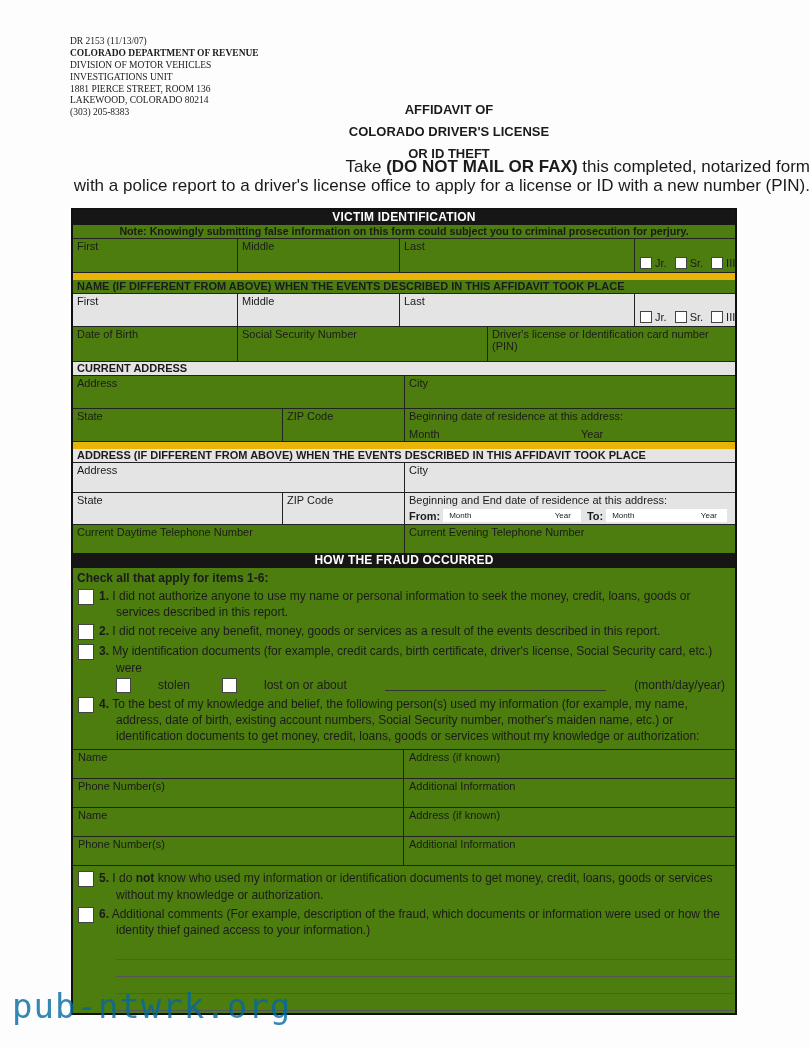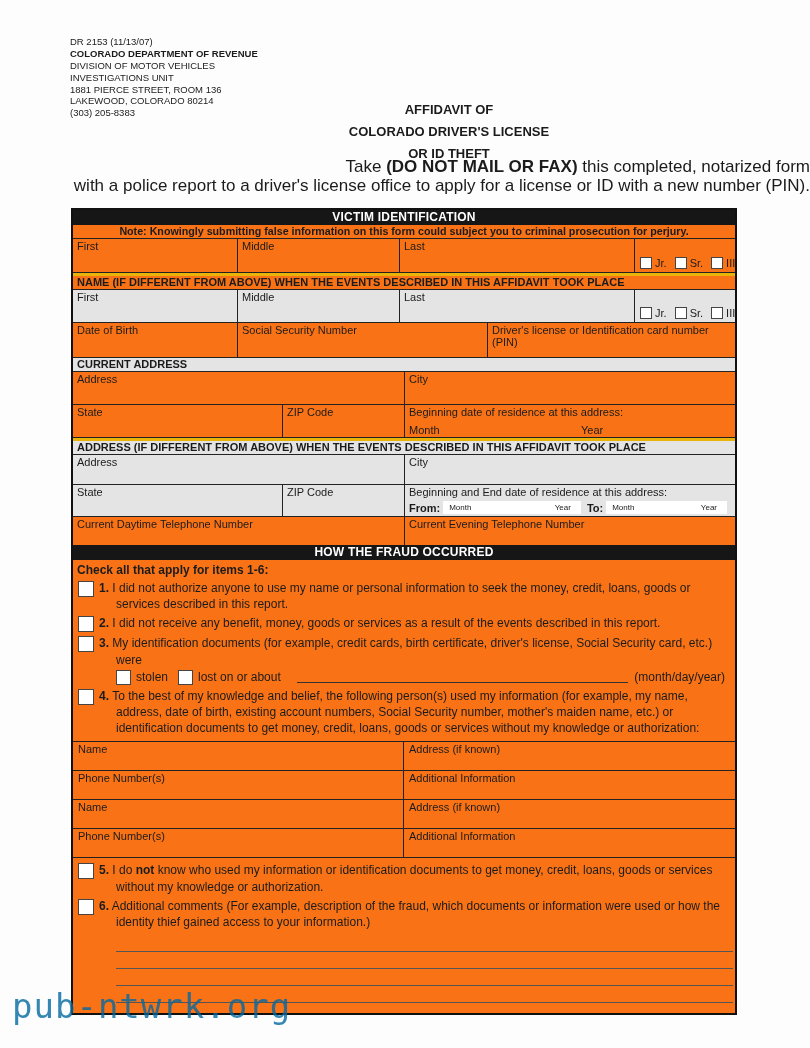--- a/index.html
+++ b/index.html
@@ -1,39 +1,39 @@
 <!DOCTYPE html>
 <html><head>
 <meta charset="utf-8">
 <style>
   * { box-sizing: border-box; margin: 0; padding: 0; }
   html,body { background:#fff; }
   .page { position:relative; width:810px; height:1048px; background:#fdfdfd;
           font-family:"Liberation Sans", sans-serif; color:#1b1b1b; overflow:hidden; }
 
-  .agency { position:absolute; left:70px; top:36px; font-size:9.5px; line-height:1.25; }
+  .agency { position:absolute; left:70px; top:36px; font-size:9.5px; line-height:1.25;font-family:Liberation Serif, serif; }
   .agency .b { font-weight:bold; }
 
   .title { position:absolute; left:0; top:99px; width:100%; text-align:center;
            font-weight:bold; font-size:13px; line-height:22px;margin-left:44px; }
 
   .intro { position:absolute; left:0; top:158px; width:100%; text-align:right;
            font-size:17px; line-height:18.5px; }
 
   .formbox { position:absolute; left:71px; top:208px; width:666px; height:807px;
-             border:2px solid #111; display:flex; flex-direction:column; background:#f97316; }
+             border:2px solid #111; display:flex; flex-direction:column; background:#4d7c0f; }
 
   .bar  { flex:0 0 15px; background:#161616; color:#fff; font-weight:bold; text-align:center;
           font-size:12px; line-height:15px; letter-spacing:.2px; }
   .note { flex:0 0 14px; text-align:center; font-weight:bold; font-size:10.7px; line-height:13px;
           border-bottom:1px solid #222; }
   .band { flex:0 0 14px; font-weight:bold; font-size:11px; line-height:13px; padding-left:4px;
           border-bottom:1px solid #222; }
   .gray { background:#e4e4e4; }
-  .ttop { border-top:3px solid #eab308; }
+  .ttop { border-top:7px solid #eab308; }
 
   .row  { display:flex; border-bottom:1px solid #222; }
   .rh34 {flex:0 0 34px} .rh33 {flex:0 0 33px} .rh35 {flex:0 0 35px}
   .rh30 {flex:0 0 30px} .rh32 {flex:0 0 32px} .rh28 {flex:0 0 28px; border-bottom:none;}
   .cell { border-right:1px solid #222; padding:1px 2px 0 4px; font-size:11px; overflow:hidden; position:relative; }
   .cell:last-child { border-right:none; }
   .fl { flex:1; }
   .w165{flex:0 0 165px} .w162{flex:0 0 162px} .w100{flex:0 0 100px}
   .w250{flex:0 0 250px} .w332{flex:0 0 332px} .w210{flex:0 0 210px} .w122{flex:0 0 122px}
 
@@ -49,21 +49,21 @@
            font-size:8px; padding:2px 10px 2px 6px; margin:0 6px 0 3px; }
   .s1 { width:160px; } .s2 { width:140px; }
 
   .fraud { flex:1 1 auto; position:relative; padding:2px 2px 0 3px; font-size:12px; overflow:hidden; }
   .chk-all { font-weight:bold; font-size:12px; margin:1px 0 3px 1px; }
   .item { display:flex; margin-bottom:3px; }
   .ibox { flex:none; width:16px; height:16px; border:1px solid #444; background:#fff; margin:1px 5px 0 2px; }
   .itext { flex:1; line-height:16.2px; padding-left:17px; text-indent:-17px; }
   .inum { font-weight:bold; }
   .bold { font-weight:bold; }
-  .sub { display:flex; align-items:flex-end; margin:2px 8px 3px 40px; line-height:15px; }
+  .sub { display:flex; align-items:flex-end; margin:2px 8px 3px 40px; line-height:15px;gap:22px; }
   .scb { flex:none; width:15px; height:15px; border:1px solid #444; background:#fff; margin-right:5px; }
   .sub .lbl { margin-right:10px; white-space:nowrap; }
   .uline { flex:1; border-bottom:1px solid #333; margin:0 6px 2px 6px; }
 
   .ptable { border-top:1px solid #222; margin:5px -2px 4px -3px; }
   .prow { display:flex; border-bottom:1px solid #222; height:29px; }
   .pcell { font-size:11px; padding:1px 0 0 5px; }
   .pcell.left { flex:0 0 50%; border-right:1px solid #222; }
   .pcell.right { flex:1; }
 

